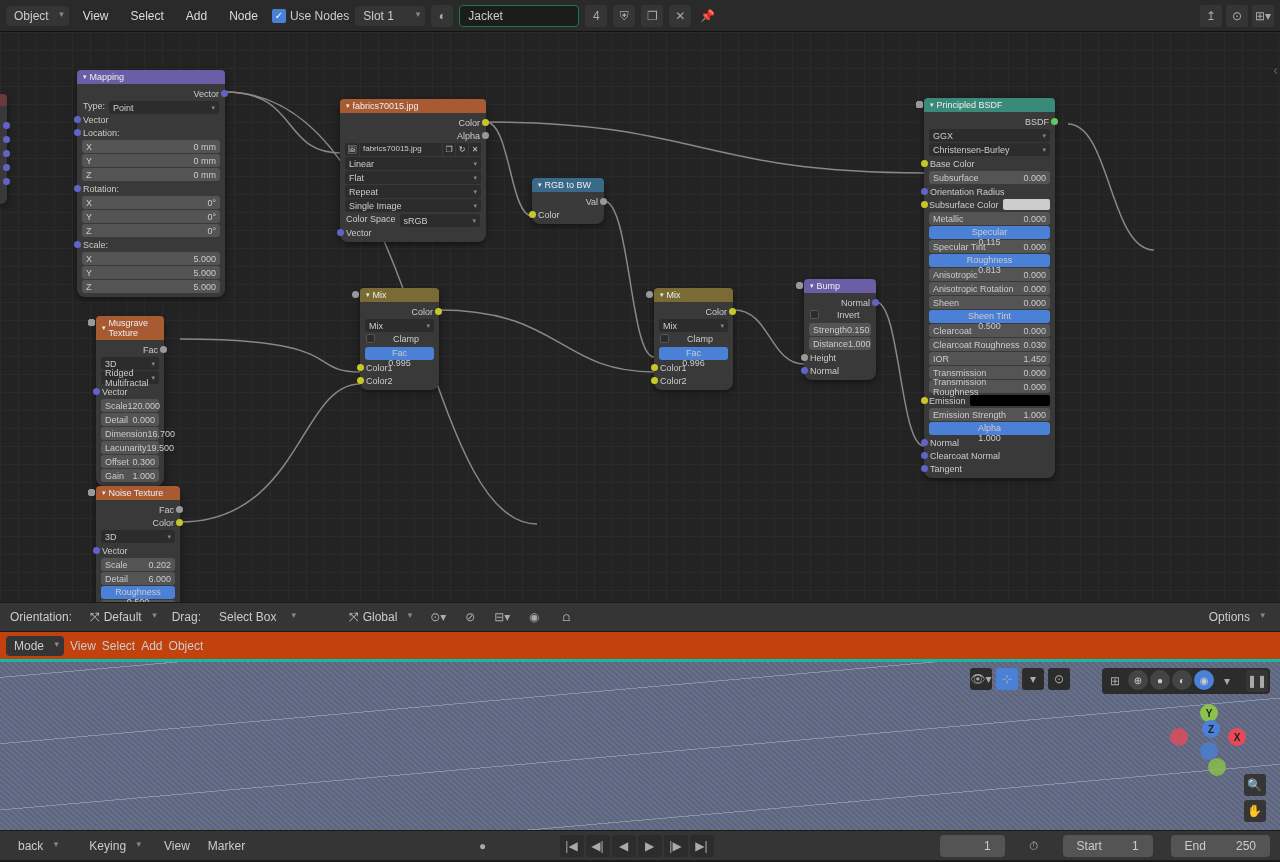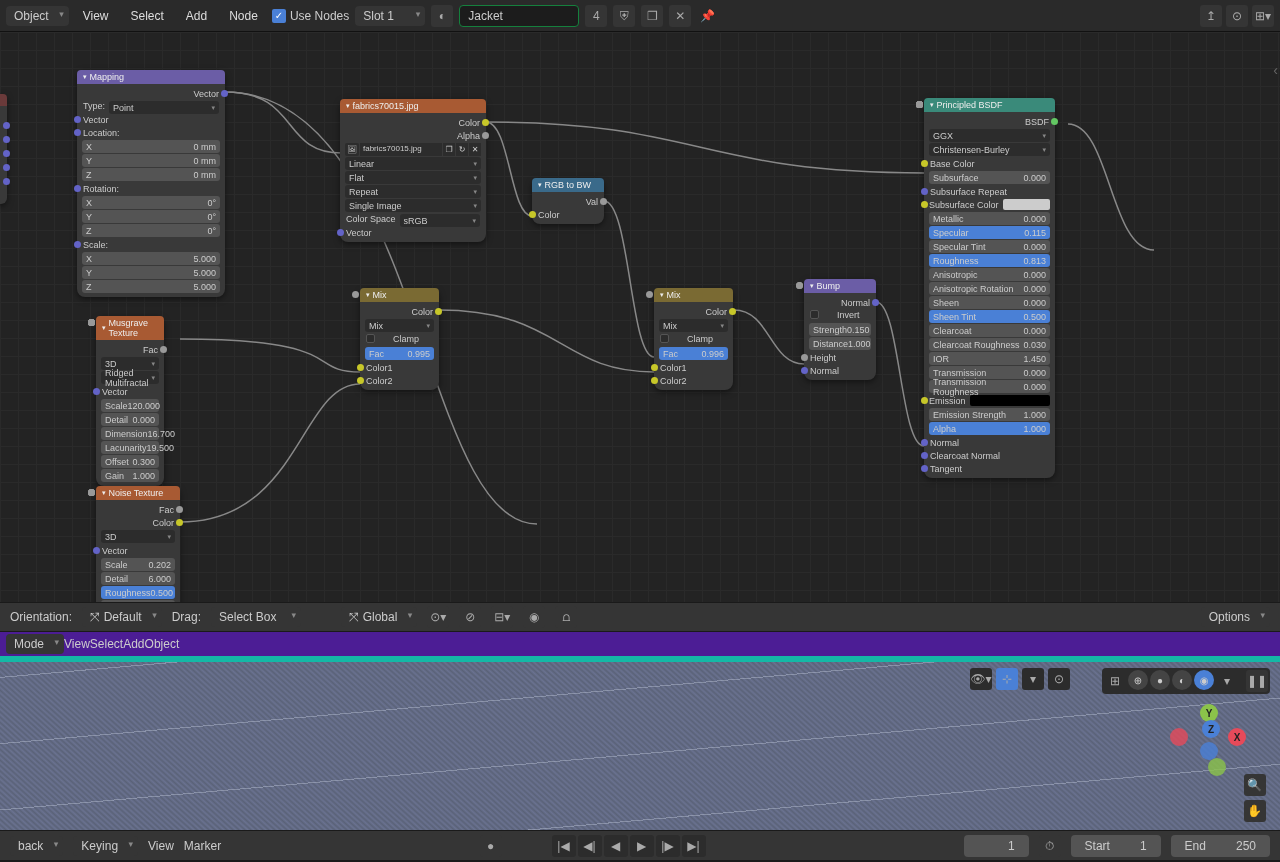--- a/index.html
+++ b/index.html
@@ -25,31 +25,31 @@
 .row { display: flex; align-items: center; justify-content: space-between; padding: 1px 6px; height: 13px; position: relative; }
 .row.r { justify-content: flex-end; }
 .row.l { justify-content: flex-start; }
 .sock { position: absolute; width: 7px; height: 7px; border-radius: 50%; background: #c7c729; top: 3px; }
 .sock.left { left: -3px; }
 .sock.right { right: -3px; }
 .sock.vec { background: #6363c7; }
 .sock.sh { background: #63c763; }
 .sock.gy { background: #999; }
 .nodeinput { background: #545454; border-radius: 3px; padding: 1px 4px; display: flex; justify-content: space-between; margin: 1px 5px; height: 13px; align-items: center; font-size: 9px; }
-.nodeinput.sel { background: #4a80d6; }
+.nodeinput.sel { background: #4a80d6; flex-direction: column; }
 .nodeselect { background: #2c2c2c; border-radius: 3px; padding: 1px 4px; margin: 1px 5px; height: 13px; display: flex; align-items: center; justify-content: space-between; font-size: 9px; }
 .nodeselect::after { content: '▾'; font-size: 7px; color: #888; }
 .nodechk { display: flex; align-items: flex-start; gap: 18px; padding: 1px 6px; height: 13px; font-size: 9px; }
 .nodechk .box { width: 9px; height: 9px; background: #2c2c2c; border: 1px solid #555; border-radius: 2px; }
 svg.wires { position: absolute; top: 0; left: 0; width: 100%; height: 100%; pointer-events: none; }
 svg.wires path { stroke: #888; stroke-width: 1.5; fill: none; }
 .midbar { background: #353535; height: 30px; display: flex; align-items: center; padding: 0 10px; gap: 10px; border-top: 1px solid #1a1a1a; border-bottom: 1px solid #1a1a1a; font-size: 12px; }
-.secondbar { background: #4c1d95; height: 30px; display: flex; align-items: center; padding: 0 6px; font-size: 12px; border-bottom: 6px solid #14b8a6;}
+.secondbar { background: #c2410c; height: 30px; display: flex; align-items: center; padding: 0 6px; gap: 6px; font-size: 12px; border-bottom: 3px solid #14b8a6;}
 .viewport { height: 168px; background: linear-gradient(135deg, #5a6278 0%, #6a7288 30%, #7a82a0 50%, #5a6278 70%, #3a4050 100%); position: relative; }
-.bottombar { background: #353535; height: 30px; display: flex; align-items: center; padding: 0 10px; gap: 10px; font-size: 12px; border-top: 1px solid #1a1a1a; }
+.bottombar { background: #353535; height: 30px; display: flex; align-items: center; padding: 0 10px; gap: 18px; font-size: 12px; border-top: 1px solid #1a1a1a; }
 .framefield { background: #545454; padding: 4px 14px; border-radius: 4px; display: flex; gap: 30px; cursor: pointer; }
 .timecontrols { display: flex; gap: 2px; margin: 0 auto; }
 .timecontrols .iconbtn { background: #2c2c2c; width: 24px; height: 22px; }
 .gizmo { position: absolute; right: 30px; top: 40px; width: 80px; height: 80px; }
 .gball { position: absolute; width: 18px; height: 18px; border-radius: 50%; display: flex; align-items: center; justify-content: center; font-size: 10px; font-weight: bold; color: #222; }
 .shademodes { position: absolute; right: 10px; top: 6px; display: flex; gap: 2px; background: #2c2c2c; border-radius: 4px; padding: 2px; }
 .shademodes .ic { width: 20px; height: 20px; border-radius: 50%; background: #444; display: flex; align-items: center; justify-content: center; }
 .viewmenu { position: absolute; right: 210px; top: 6px; display: flex; gap: 4px; }
 .viewmenu .iconbtn { background: #2c2c2c; }
 .fabric { position: absolute; inset: 0; background: repeating-linear-gradient(42deg, #5a6278 0px, #6a7290 2px, #5a6278 4px), repeating-linear-gradient(-5deg, transparent 0px, transparent 65px, rgba(220,225,235,0.35) 65px, rgba(220,225,235,0.35) 66px); background-blend-mode: overlay; }
@@ -412,21 +412,21 @@
             <span class="sock  left"></span>
             <span>Base Color</span>
           </div>
           <div class="nodeinput">
             <span class="sock gy left" style="left:-8px"></span>
             <span>Subsurface</span>
             <span>0.000</span>
           </div>
           <div class="row l">
             <span class="sock vec left"></span>
-            <span>Subsurface Repeat</span>
+            <span>Orientation Radius</span>
           </div>
           <div style="display: flex; align-items: center; height: 13px; padding: 0px 5px; position: relative; gap: 4px;">
             <span class="sock left" style="left:-3px"></span>
             <span style="flex:0 0 auto;font-size:9px">Subsurface Color</span>
             <div style="flex:1;height:11px;background:#cccccc;border-radius:2px"></div>
           </div>
           <div class="nodeinput">
             <span class="sock gy left" style="left:-8px"></span>
             <span>Metallic</span>
             <span>0.000</span>

